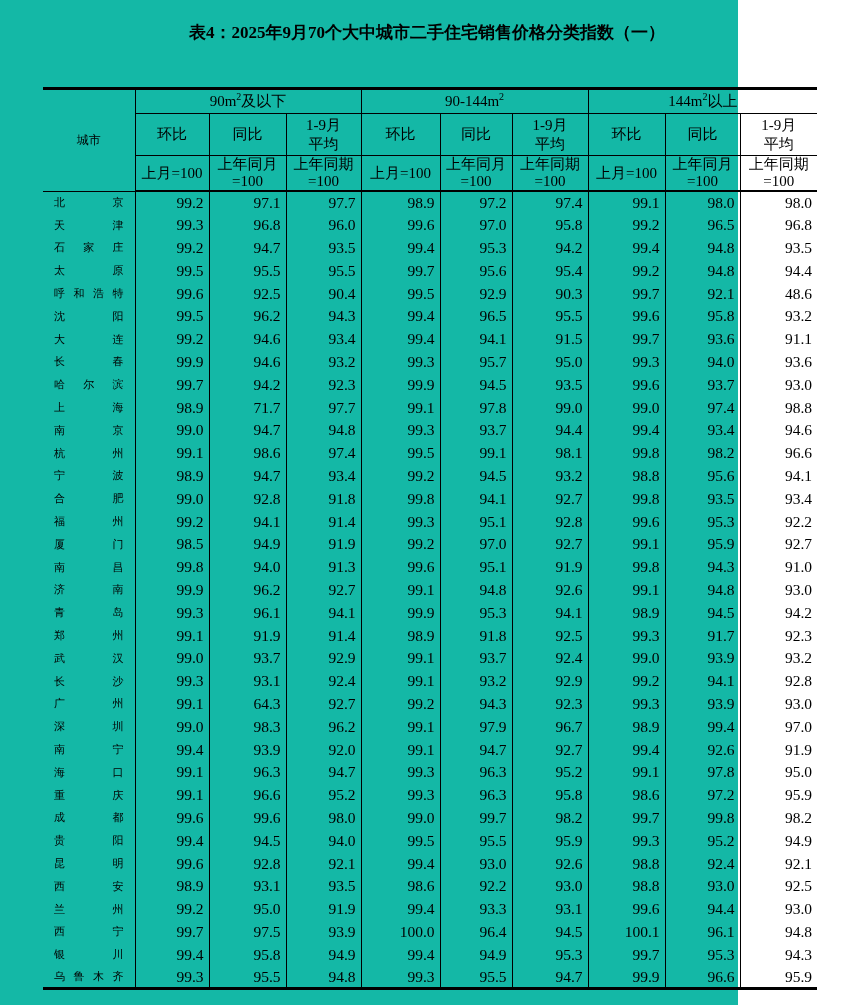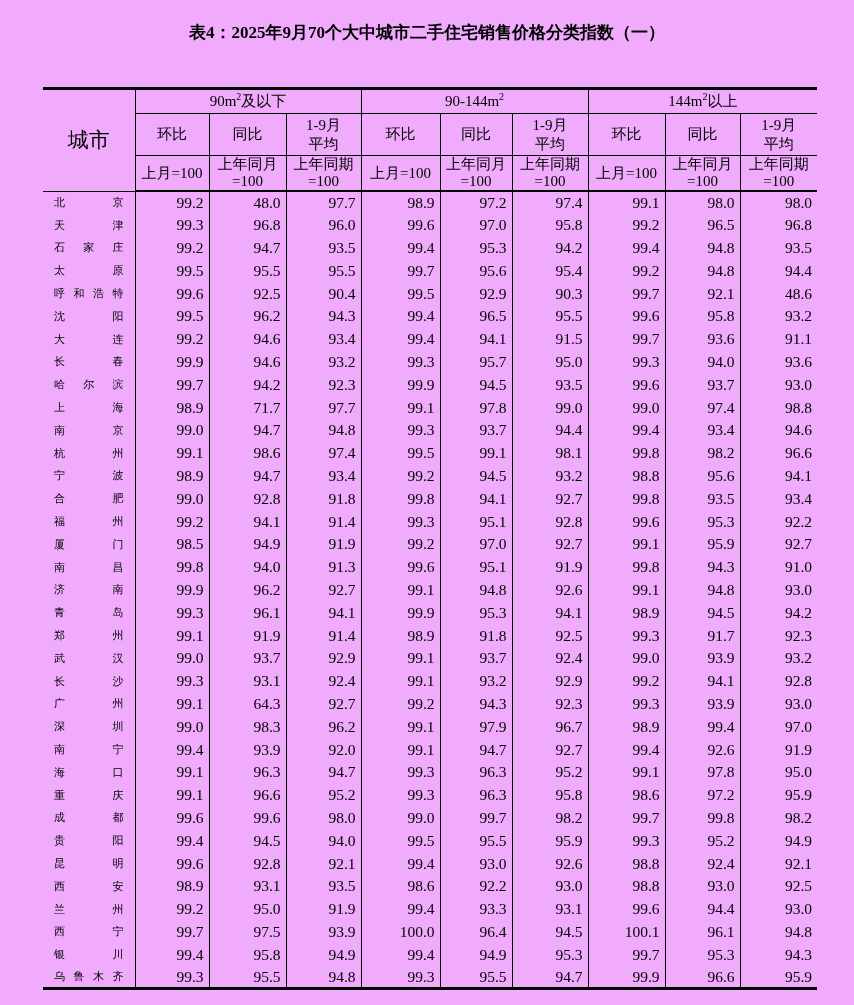--- a/index.html
+++ b/index.html
@@ -3,21 +3,21 @@
 <meta charset="utf-8">
 <style>
   * { box-sizing: border-box; margin: 0; padding: 0; }
   html, body { background: #ffffff; }
   body {
     width: 854px; height: 1005px;
     font-family: "Liberation Serif", serif;
     color: #000;
     overflow: hidden;
   }
-  .page { width: 854px; height: 1005px; background: #f0abfc; }
+  .page { width: 738px; height: 1005px; background: #14b8a6; }
   .title {
     padding-top: 21px;
     width: 854px;
     text-align: center;
     font-size: 17px;
     font-weight: bold;
     font-family: "Liberation Serif", serif;
     color: #000;
   }
   table.idx {
@@ -32,21 +32,21 @@
     border-left: 1px solid #000;
     font-weight: normal;
     vertical-align: middle;
     overflow: hidden;
   }
   th.city-h, td.city { border-left: none; }
   thead th { text-align: center; font-size: 15px; margin-left: 40px; }
   tr.group-row th { height: 25px; border-bottom: 1px solid #000; }
   th.city-h {
     border-bottom: 2px solid #000;
-    font-size: 21px;
+    font-size: 12px;
   }
   tr.sub-row th {
     height: 42px;
     border-bottom: 1px solid #000;
     white-space: pre-line;
     line-height: 19px;
   }
   tr.base-row th {
     height: 35px;
     border-bottom: 2px solid #000;
@@ -126,21 +126,21 @@
         <th>上年同月
 =100</th>
         <th>上年同期
 =100</th>
       </tr>
     </thead>
     <tbody>
         <tr>
           <td class="city">北京</td>
           <td class="val">99.2</td>
-          <td class="val">48.0</td>
+          <td class="val">97.1</td>
           <td class="val">97.7</td>
           <td class="val">98.9</td>
           <td class="val">97.2</td>
           <td class="val">97.4</td>
           <td class="val">99.1</td>
           <td class="val">98.0</td>
           <td class="val">98.0</td>
         </tr>
         <tr>
           <td class="city">天津</td>

